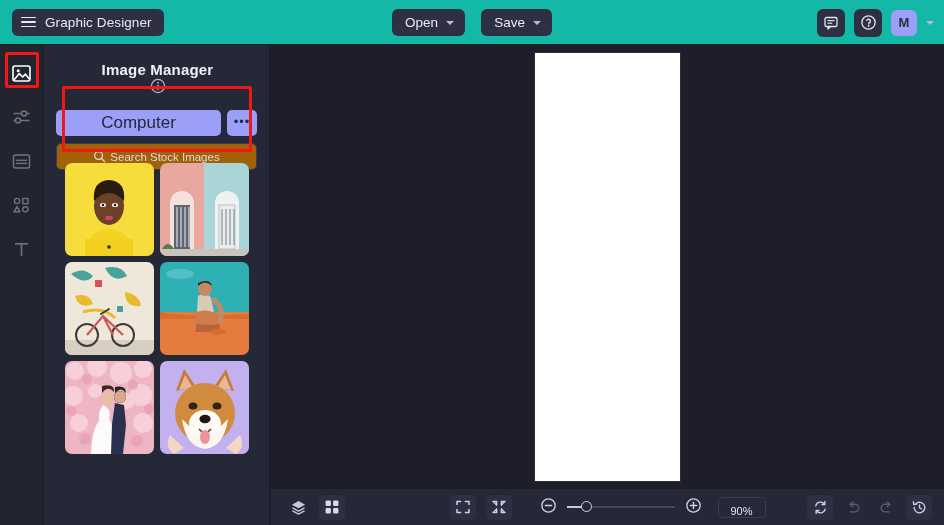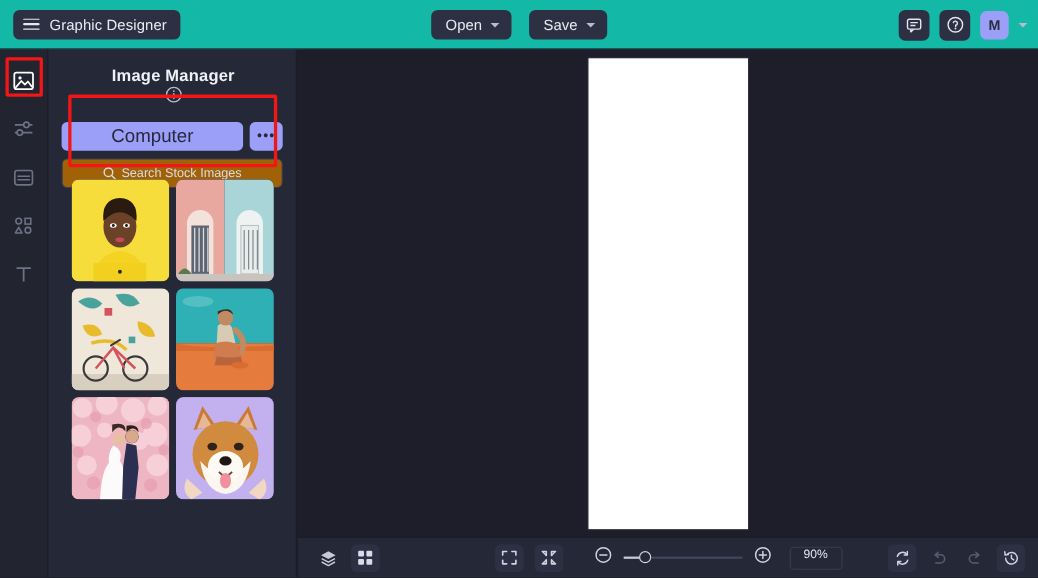--- a/index.html
+++ b/index.html
@@ -163,21 +163,21 @@
   .slider-fill { position: absolute; left: 0; top: 0; height: 2px; width: 16px; background: #c6c9d8; }
   .slider-knob {
     width: 11px; height: 11px; border-radius: 50%;
     border: 1.6px solid #d3d6e3; background: #252836;
     position: absolute; left: 14px; top: -5px;
   }
   .zoom-pill {
     min-width: 48px; height: 21px; border-radius: 4px;
     border: 1px solid #3a3d52; background: #252836;
     color: #e4e6f0; font-size: 11px;
-    display: flex; align-items: flex-start; justify-content: center;
+    display: flex; align-items: flex-end; justify-content: center;
     margin-left: 6px;
   }
   .sep-gap { width: 8px; }
 </style>
 </head>
 <body>
 
 <div id="app">
 
   <div class="topbar">

